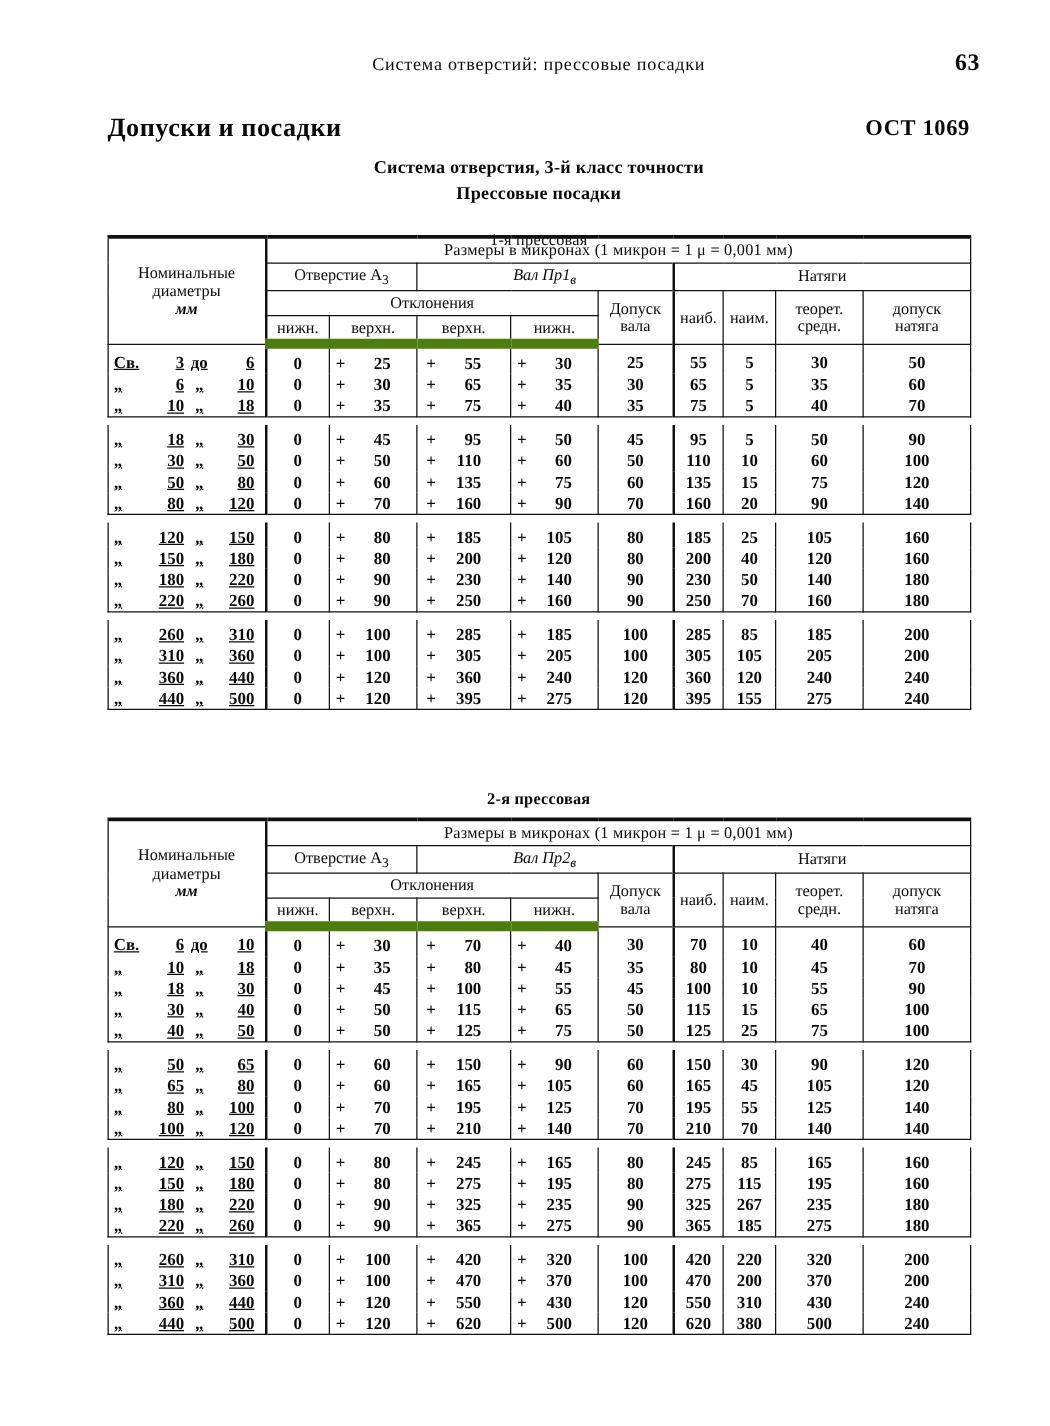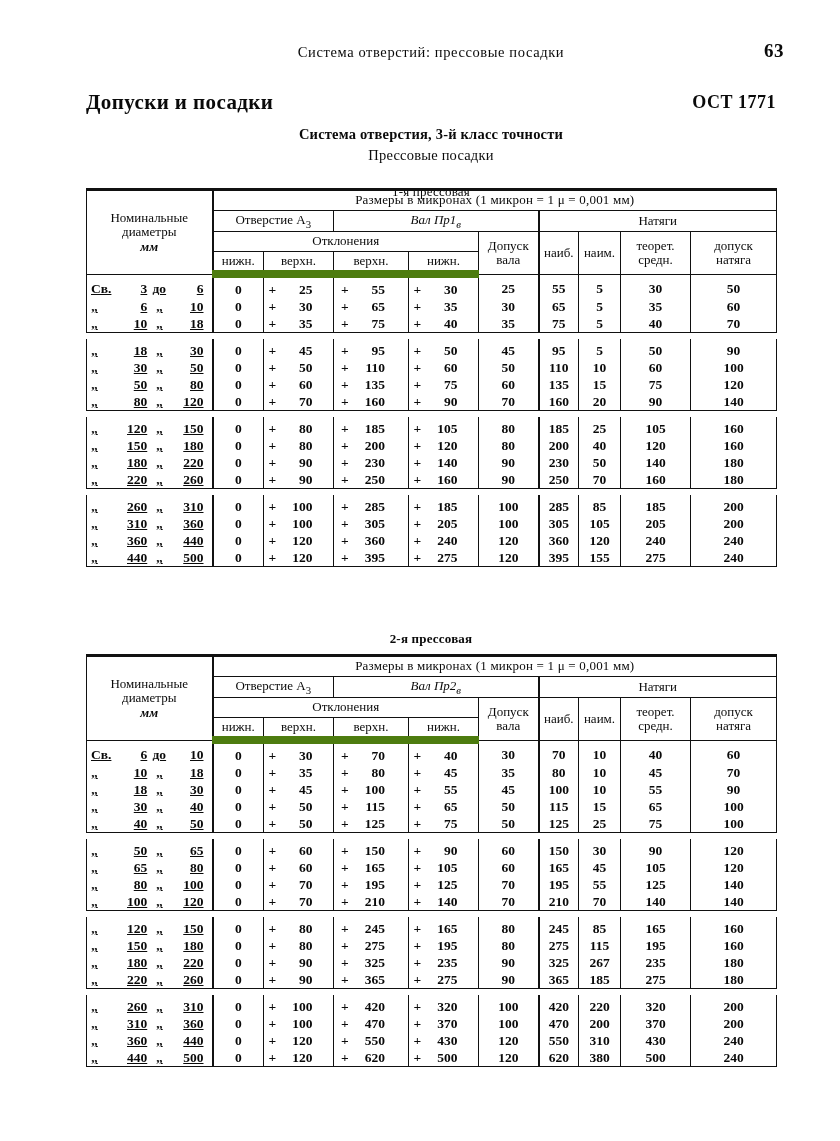--- a/index.html
+++ b/index.html
@@ -72,21 +72,21 @@
     font-weight: bold;
     letter-spacing: 0.5px;
   }
   .subtitle1, .subtitle2, .subtitle3 {
     position: absolute;
     left: 86px;
     width: 690px;
     text-align: center;
   }
   .subtitle1 { top: 126px; font-size: 14.5px; font-weight: bold; letter-spacing: 0.2px;}
-  .subtitle2 { top: 147px; font-size: 14.5px; font-weight: normal; letter-spacing: 0.2px;}
+  .subtitle2 { top: 147px; font-size: 14.5px; font-weight: bold; letter-spacing: 0.2px;}
   .subtitle3 { top: 168px; font-size: 13px; letter-spacing: 0.2px; margin-top: 16px;}
 
   .section-caption {
     position: absolute;
     left: 86px;
     width: 690px;
     text-align: center;
     font-size: 13px;
     font-weight: bold;
     letter-spacing: 0.2px;
@@ -184,21 +184,21 @@
 
 <div class="page">
 
   <div class="running-head">
     <span class="rh-text">Система отверстий: прессовые посадки</span>
   </div>
   <div class="page-number">63</div>
 
   <div class="title-row">
     <div class="doc-title">Допуски и посадки</div>
-    <div class="doc-code">ОСТ 1771</div>
+    <div class="doc-code">ОСТ 1069</div>
   </div>
   <div class="subtitle1">Система отверстия, 3-й класс точности</div>
   <div class="subtitle2">Прессовые посадки</div>
   <div class="subtitle3">1-я прессовая</div>
 
   <table class="tbl" id="tbl0" style="top:188px;">
     <colgroup>
       <col style="width:126px">
         <col style="width:51px">
         <col style="width:70px">

